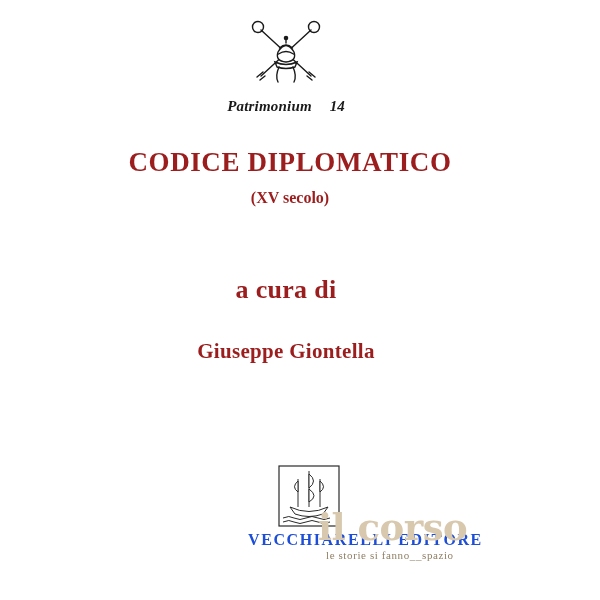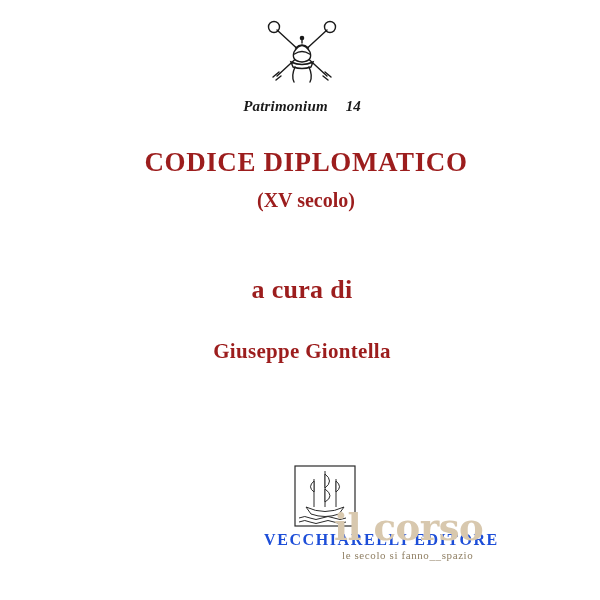--- a/index.html
+++ b/index.html
@@ -12,21 +12,20 @@
     height: 600px;
     font-family: "Liberation Serif", serif;
     overflow: hidden;
   }
   .page {
     position: relative;
     width: 572px;
     height: 600px;
     background: #ffffff;
     box-sizing: border-box;
-    margin-left: 16px;
   }
 
   
   .emblem {
     position: absolute;
     top: 18px;
     left: 50%;
     transform: translateX(-50%);
     width: 90px;
     height: 72px;
@@ -64,21 +63,21 @@
     color: #9c1d1d;
   }
   .title-line {
     font-size: 27px;
     font-weight: bold;
     letter-spacing: 0.6px;
     line-height: 1.28;
   }
   .subtitle {
     margin-top: 9px;
-    font-size: 20px;
+    font-size: 16px;
     font-weight: bold;
     color: #9c1d1d;
   }
 
   
   .editor-block {
     position: absolute;
     top: 275px;
     left: 0;
     width: 100%;
@@ -215,18 +214,18 @@
           <path d="M5 53 q6 -3 11 0 q6 3 12 0 q6 -3 12 0 q6 3 12 0"></path>
           <path d="M5 57 q6 -3 11 0 q6 3 12 0 q6 -3 12 0 q6 3 12 0"></path>
         </g>
       </svg>
     </div>
 
     <div class="pub-name">Vecchiarelli Editore</div>
 
     <div class="imprint">
       <div class="imprint-name">il corso</div>
-      <div class="imprint-tag">le secolo si fanno__spazio</div>
+      <div class="imprint-tag">le storie si fanno__spazio</div>
     </div>
 
   </div>
 
 </div>
 
 </body></html>

